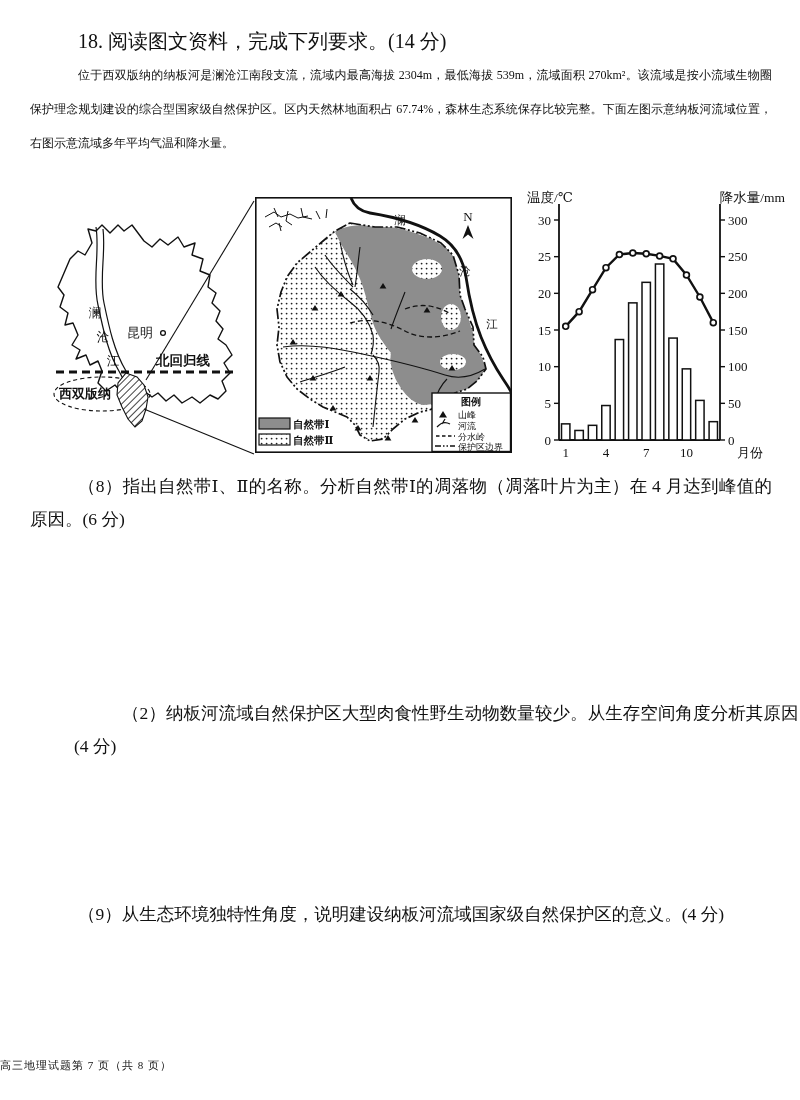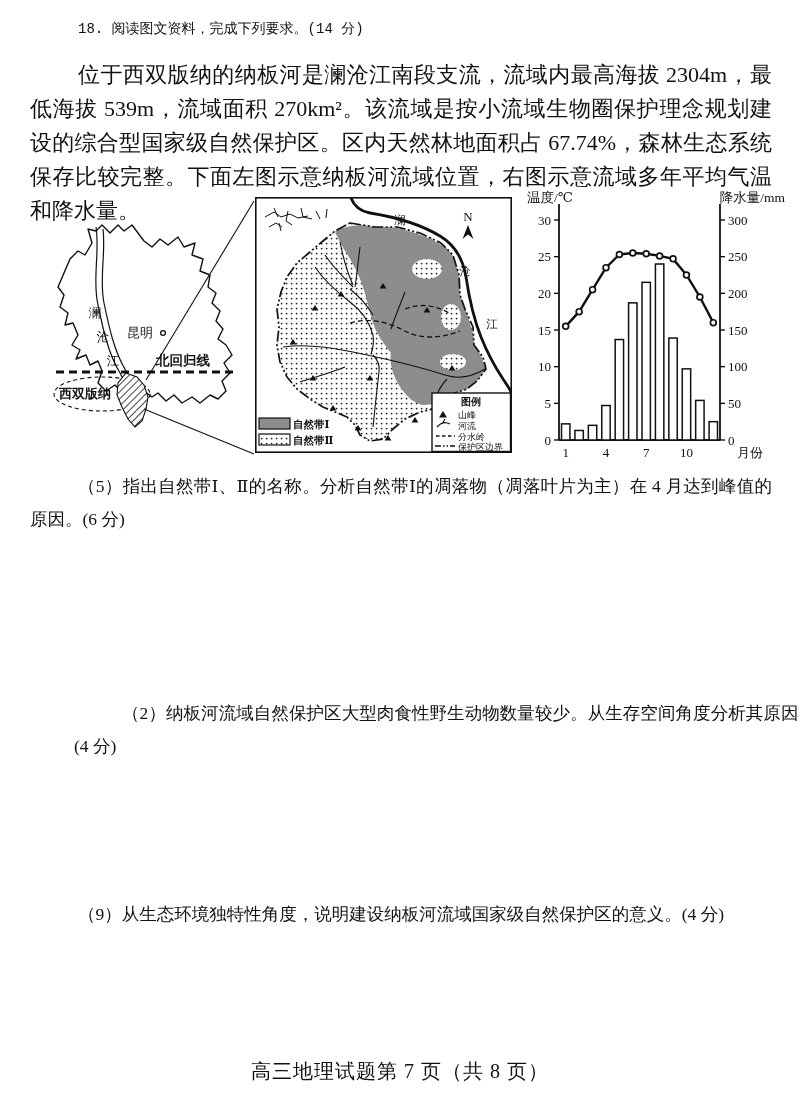--- a/index.html
+++ b/index.html
@@ -1,24 +1,24 @@
 <!DOCTYPE html>
 <html><head>
 <meta charset="utf-8">
 <style>
   html,body{margin:0;padding:0;background:#e8e8e8;}
   .page{position:relative;width:800px;height:1100px;background:#ffffff;margin:0 auto;
         font-family:"Liberation Serif","DejaVu Serif",serif;color:#111;overflow:hidden;}
-  .qheading{position:absolute;left:30px;top:12px;width:742px;font-size:14px;line-height:34px;padding-left:48px;box-sizing:border-box;font-family:Liberation Mono, monospace;}
-  .intro{position:absolute;left:30px;top:58px;width:742px;font-size:22px;line-height:34px;text-align:justify;text-indent:48px;}
+  .qheading{position:absolute;left:30px;top:24px;width:742px;font-size:20px;line-height:34px;padding-left:48px;box-sizing:border-box;}
+  .intro{position:absolute;left:30px;top:58px;width:742px;font-size:12px;line-height:34px;text-align:justify;text-indent:48px;}
   .figure{position:absolute;left:30px;top:188px;width:760px;height:272px;}
   .figure svg{position:absolute;display:block;}
   .subq{position:absolute;left:30px;width:742px;font-size:17.5px;line-height:33px;text-align:justify;text-indent:48px;}
   #subq1{top:470px;} #subq2{top:697px;margin-left:44px;} #subq3{top:898px;}
-  .footer{position:absolute;left:0;top:1058px;width:100%;text-align:center;font-size:20px;letter-spacing:1px;}
+  .footer{position:absolute;left:0;top:1058px;width:100%;text-align:left;font-size:11px;letter-spacing:1px;}
   svg text{fill:#111;font-family:"Liberation Serif","DejaVu Serif",serif;}
 </style>
 </head>
 <body>
 
 <div class="page">
 
   <div class="qheading">18. 阅读图文资料，完成下列要求。(14 分)</div>
 
   <div class="intro">位于西双版纳的纳板河是澜沧江南段支流，流域内最高海拔 2304m，最低海拔 539m，流域面积 270km²。该流域是按小流域生物圈保护理念规划建设的综合型国家级自然保护区。区内天然林地面积占 67.74%，森林生态系统保存比较完整。下面左图示意纳板河流域位置，右图示意流域多年平均气温和降水量。</div>
@@ -195,19 +195,19 @@
         <circle cx="107.79166666666667" cy="65" r="2.9" fill="#fff" stroke="#111" stroke-width="1.7"></circle>
         <circle cx="121.20833333333333" cy="65.73333333333335" r="2.9" fill="#fff" stroke="#111" stroke-width="1.7"></circle>
         <circle cx="134.625" cy="67.93333333333334" r="2.9" fill="#fff" stroke="#111" stroke-width="1.7"></circle>
         <circle cx="148.04166666666669" cy="70.86666666666667" r="2.9" fill="#fff" stroke="#111" stroke-width="1.7"></circle>
         <circle cx="161.45833333333331" cy="87" r="2.9" fill="#fff" stroke="#111" stroke-width="1.7"></circle>
         <circle cx="174.875" cy="109" r="2.9" fill="#fff" stroke="#111" stroke-width="1.7"></circle>
         <circle cx="188.29166666666666" cy="134.66666666666669" r="2.9" fill="#fff" stroke="#111" stroke-width="1.7"></circle>
       </svg>
   </div>
 
-  <div class="subq" id="subq1">（5）指出自然带Ⅰ、Ⅱ的名称。分析自然带Ⅰ的凋落物（凋落叶片为主）在 4 月达到峰值的原因。(6 分)</div>
+  <div class="subq" id="subq1">（8）指出自然带Ⅰ、Ⅱ的名称。分析自然带Ⅰ的凋落物（凋落叶片为主）在 4 月达到峰值的原因。(6 分)</div>
   <div class="subq" id="subq2">（2）纳板河流域自然保护区大型肉食性野生动物数量较少。从生存空间角度分析其原因。(4 分)</div>
   <div class="subq" id="subq3">（9）从生态环境独特性角度，说明建设纳板河流域国家级自然保护区的意义。(4 分)</div>
 
   <div class="footer">高三地理试题第 7 页（共 8 页）</div>
 
 </div>
 
 </body></html>

